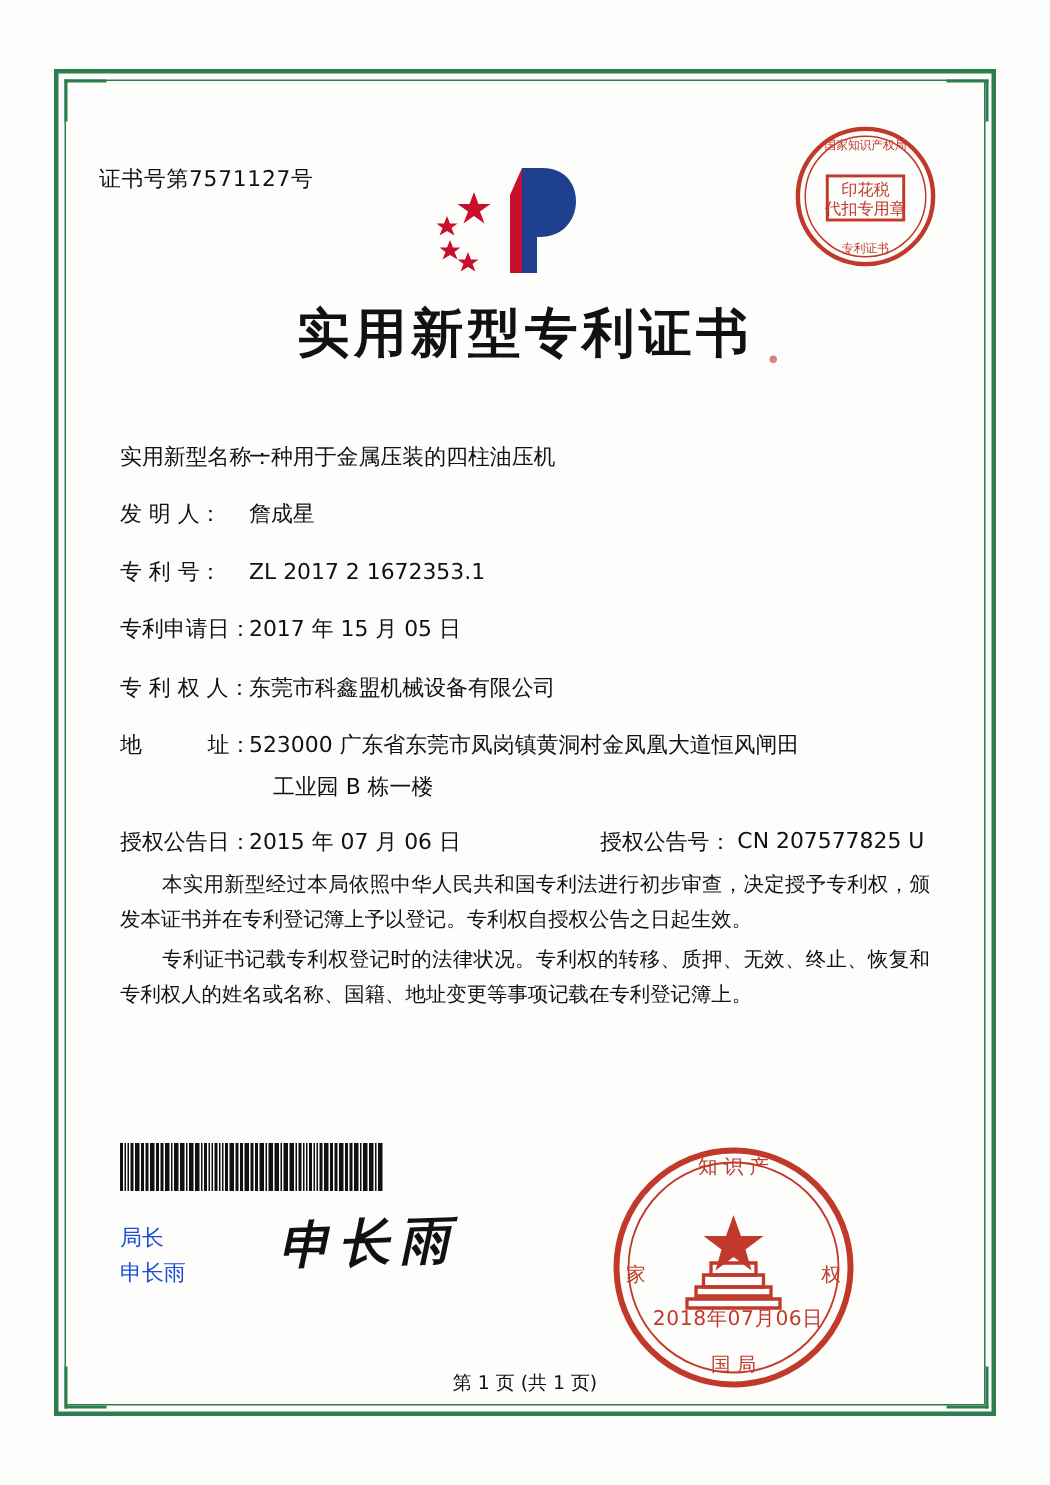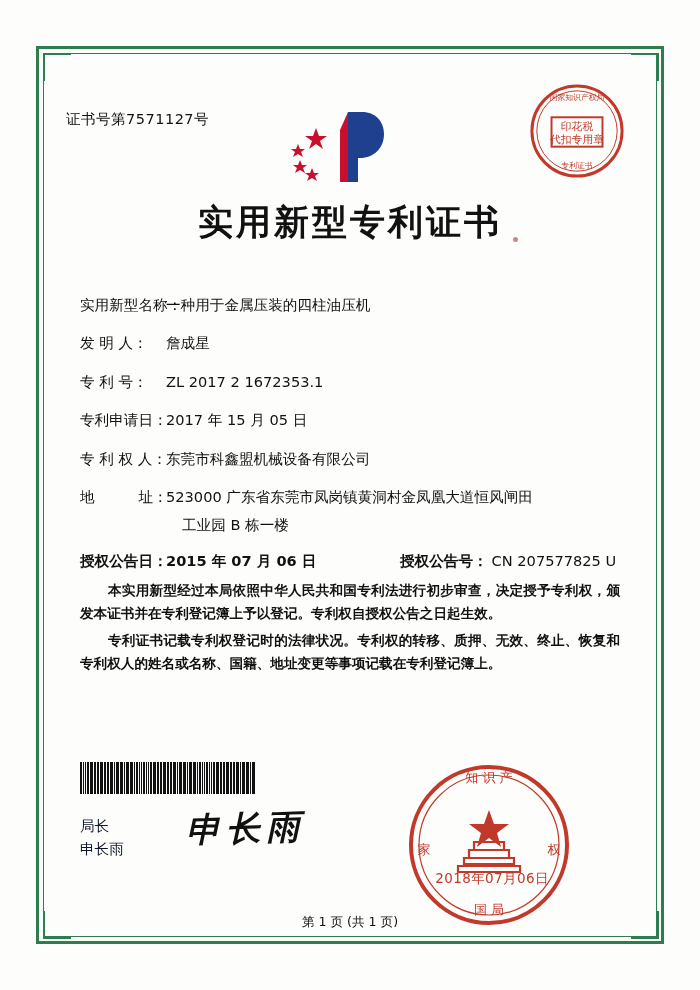--- a/index.html
+++ b/index.html
@@ -130,47 +130,44 @@
     display: flex;
     align-items: flex-start;
     font-size: 14.6px;
     color: #111;
     margin-bottom: 10px;
   }
   .split-left {
     width: 320px;
     flex: 0 0 320px;
     display: flex;
-    font-weight: bold;
   }
   .split-right {
     display: flex;
   }
   .split-right .field-label {
     width: auto;
     flex: none;
     margin-right: 4px;
-    font-weight: bold;
   }
 
   
   .paragraphs {
     position: absolute;
     left: 80px;
     top: 579px;
     width: 540px;
     font-size: 13.6px;
     line-height: 1.72;
     color: #111;
     text-align: justify;
   }
   .paragraphs p {
     margin: 0 0 3px 0;
     text-indent: 28px;
-    font-weight: bold;
   }
 
   
   .barcode {
     position: absolute;
     left: 80px;
     top: 762px;
     width: 194px;
     height: 32px;
   }
@@ -182,21 +179,21 @@
     vertical-align: top;
   }
 
   
   .sig-label {
     position: absolute;
     left: 80px;
     top: 815px;
     font-size: 14.6px;
     line-height: 1.55;
-    color: #0f172a;
+    color: #1d4ed8;
   }
   .sig-hand {
     position: absolute;
     left: 186px;
     top: 806px;
     font-size: 34px;
     font-family: "DejaVu Serif", serif;
     font-style: italic;
     font-weight: bold;
     letter-spacing: 6px;

